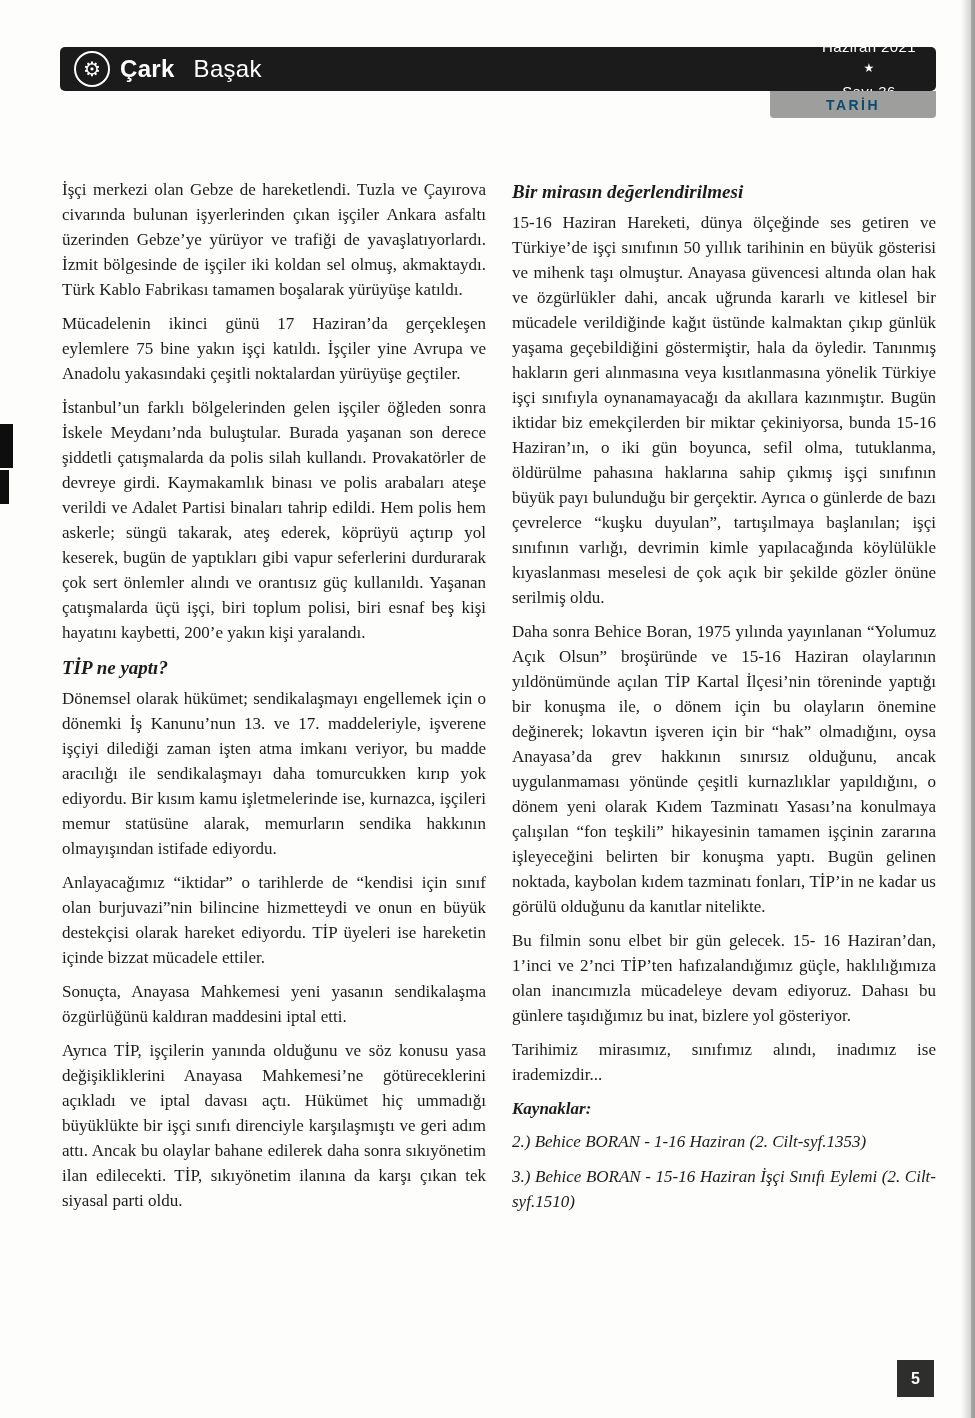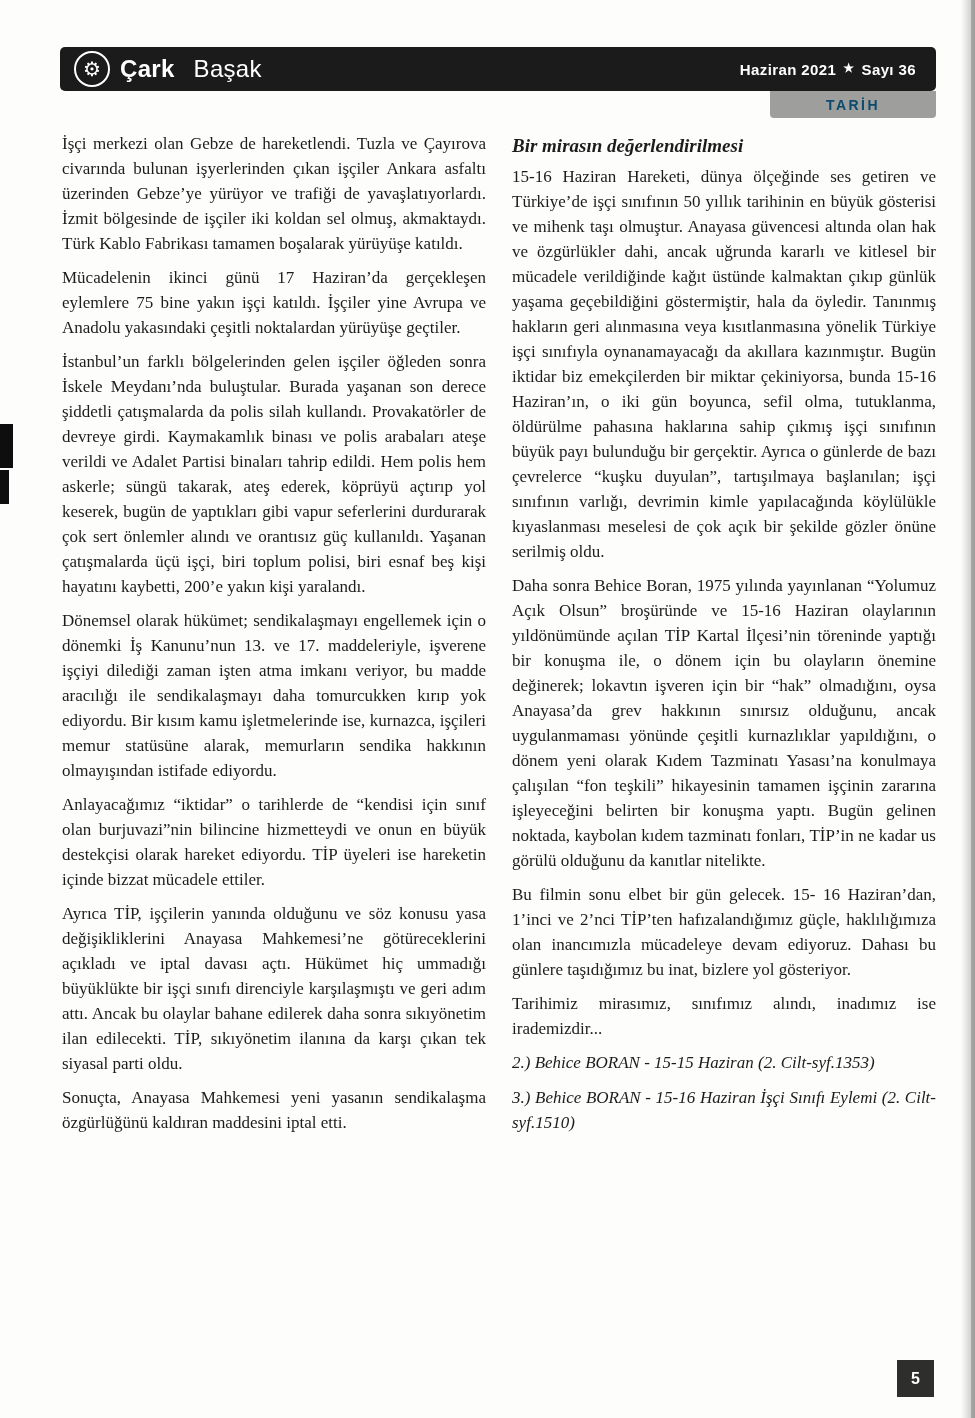--- a/index.html
+++ b/index.html
@@ -59,23 +59,24 @@
     font-size: 20px; line-height: 1;
     color: #ffffff;
     background: #1b1b1b;
   }
   .brand-text { font-size: 24px; letter-spacing: 0.3px; }
   .brand-text .b { font-weight: 800; }
   .brand-text .r { font-weight: 400; margin-left: 19px; }
   .issue {
     color: #ffffff;
     font-size: 15px;
-    font-weight: bold;
+    font-weight: normal;
     display: flex; align-items: center; gap: 7px;
     letter-spacing: 0.4px;
+    flex-direction: column;
   }
   .issue .star { font-size: 12px; position: relative; top: -1px; }
 
   .tab {
     position: absolute;
     top: 91px;
     left: 770px;
     width: 166px; height: 27px;
     background: #9e9e9c;
     color: #0c4a6e;
@@ -94,20 +95,21 @@
     width: 874px;
     display: flex;
     gap: 26px;
   }
   .col {
     width: 424px;
     font-size: 17px;
     line-height: 25px;
     text-align: justify;
     hyphens: auto;
+    margin-top: 46px;
     -webkit-hyphens: auto;
   }
   .col p { margin: 0 0 9px 0; }
   .col h2 {
     font-size: 19px;
     font-weight: bold;
     margin: 10px 0 6px 0;
     text-align: left;
     font-style: italic;
   }
@@ -159,33 +161,35 @@
   </div>
 
   <div class="tab">TARİH</div>
 
   <div class="content">
 
     <div class="col">
       <p>İşçi merkezi olan Gebze de hareketlendi. Tuzla ve Çayırova civarında bulunan işyerlerinden çıkan işçiler Ankara asfaltı üzerinden Gebze’ye yürüyor ve trafiği de yavaşlatıyorlardı. İzmit bölgesinde de işçiler iki koldan sel olmuş, akmaktaydı. Türk Kablo Fabrikası tamamen boşalarak yürüyüşe katıldı.</p>
       <p>Mücadelenin ikinci günü 17 Haziran’da gerçekleşen eylemlere 75 bine yakın işçi katıldı. İşçiler yine Avrupa ve Anadolu yakasındaki çeşitli noktalardan yürüyüşe geçtiler.</p>
       <p>İstanbul’un farklı bölgelerinden gelen işçiler öğleden sonra İskele Meydanı’nda buluştular. Burada yaşanan son derece şiddetli çatışmalarda da polis silah kullandı. Provakatörler de devreye girdi. Kaymakamlık binası ve polis arabaları ateşe verildi ve Adalet Partisi binaları tahrip edildi. Hem polis hem askerle; süngü takarak, ateş ederek, köprüyü açtırıp yol keserek, bugün de yaptıkları gibi vapur seferlerini durdurarak çok sert önlemler alındı ve orantısız güç kullanıldı. Yaşanan çatışmalarda üçü işçi, biri toplum polisi, biri esnaf beş kişi hayatını kaybetti, 200’e yakın kişi yaralandı.</p>
+      <h2>TİP ne yaptı?</h2>
       <p>Dönemsel olarak hükümet; sendikalaşmayı engellemek için o dönemki İş Kanunu’nun 13. ve 17. maddeleriyle, işverene işçiyi dilediği zaman işten atma imkanı veriyor, bu madde aracılığı ile sendikalaşmayı daha tomurcukken kırıp yok ediyordu. Bir kısım kamu işletmelerinde ise, kurnazca, işçileri memur statüsüne alarak, memurların sendika hakkının olmayışından istifade ediyordu.</p>
       <p>Anlayacağımız “iktidar” o tarihlerde de “kendisi için sınıf olan burjuvazi”nin bilincine hizmetteydi ve onun en büyük destekçisi olarak hareket ediyordu. TİP üyeleri ise hareketin içinde bizzat mücadele ettiler.</p>
+      <p>Sonuçta, Anayasa Mahkemesi yeni yasanın sendikalaşma özgürlüğünü kaldıran maddesini iptal etti.</p>
       <p>Ayrıca TİP, işçilerin yanında olduğunu ve söz konusu yasa değişikliklerini Anayasa Mahkemesi’ne götüreceklerini açıkladı ve iptal davası açtı. Hükümet hiç ummadığı büyüklükte bir işçi sınıfı direnciyle karşılaşmıştı ve geri adım attı. Ancak bu olaylar bahane edilerek daha sonra sıkıyönetim ilan edilecekti. TİP, sıkıyönetim ilanına da karşı çıkan tek siyasal parti oldu.</p>
-      <p>Sonuçta, Anayasa Mahkemesi yeni yasanın sendikalaşma özgürlüğünü kaldıran maddesini iptal etti.</p>
     </div>
 
     <div class="col">
       <h2 class="first">Bir mirasın değerlendirilmesi</h2>
       <p>15-16 Haziran Hareketi, dünya ölçeğinde ses getiren ve Türkiye’de işçi sınıfının 50 yıllık tarihinin en büyük gösterisi ve mihenk taşı olmuştur. Anayasa güvencesi altında olan hak ve özgürlükler dahi, ancak uğrunda kararlı ve kitlesel bir mücadele verildiğinde kağıt üstünde kalmaktan çıkıp günlük yaşama geçebildiğini göstermiştir, hala da öyledir. Tanınmış hakların geri alınmasına veya kısıtlanmasına yönelik Türkiye işçi sınıfıyla oynanamayacağı da akıllara kazınmıştır. Bugün iktidar biz emekçilerden bir miktar çekiniyorsa, bunda 15-16 Haziran’ın, o iki gün boyunca, sefil olma, tutuklanma, öldürülme pahasına haklarına sahip çıkmış işçi sınıfının büyük payı bulunduğu bir gerçektir. Ayrıca o günlerde de bazı çevrelerce “kuşku duyulan”, tartışılmaya başlanılan; işçi sınıfının varlığı, devrimin kimle yapılacağında köylülükle kıyaslanması meselesi de çok açık bir şekilde gözler önüne serilmiş oldu.</p>
       <p>Daha sonra Behice Boran, 1975 yılında yayınlanan “Yolumuz Açık Olsun” broşüründe ve 15-16 Haziran olaylarının yıldönümünde açılan TİP Kartal İlçesi’nin töreninde yaptığı bir konuşma ile, o dönem için bu olayların önemine değinerek; lokavtın işveren için bir “hak” olmadığını, oysa Anayasa’da grev hakkının sınırsız olduğunu, ancak uygulanmaması yönünde çeşitli kurnazlıklar yapıldığını, o dönem yeni olarak Kıdem Tazminatı Yasası’na konulmaya çalışılan “fon teşkili” hikayesinin tamamen işçinin zararına işleyeceğini belirten bir konuşma yaptı. Bugün gelinen noktada, kaybolan kıdem tazminatı fonları, TİP’in ne kadar us görülü olduğunu da kanıtlar nitelikte.</p>
       <p>Bu filmin sonu elbet bir gün gelecek. 15- 16 Haziran’dan, 1’inci ve 2’nci TİP’ten hafızalandığımız güçle, haklılığımıza olan inancımızla mücadeleye devam ediyoruz. Dahası bu günlere taşıdığımız bu inat, bizlere yol gösteriyor.</p>
       <p>Tarihimiz mirasımız, sınıfımız alındı, inadımız ise irademizdir...</p>
-      <p class="source">2.) Behice BORAN - 15-15 Haziran (2. Cilt-syf.1353)</p>
+      <p class="sources-heading">Kaynaklar:</p>
+      <p class="source">2.) Behice BORAN - 1-16 Haziran (2. Cilt-syf.1353)</p>
       <p class="source">3.) Behice BORAN - 15-16 Haziran İşçi Sınıfı Eylemi (2. Cilt-syf.1510)</p>
     </div>
 
   </div>
 
   <div class="page-num">5</div>
 
 </div>
 
 </body></html>

